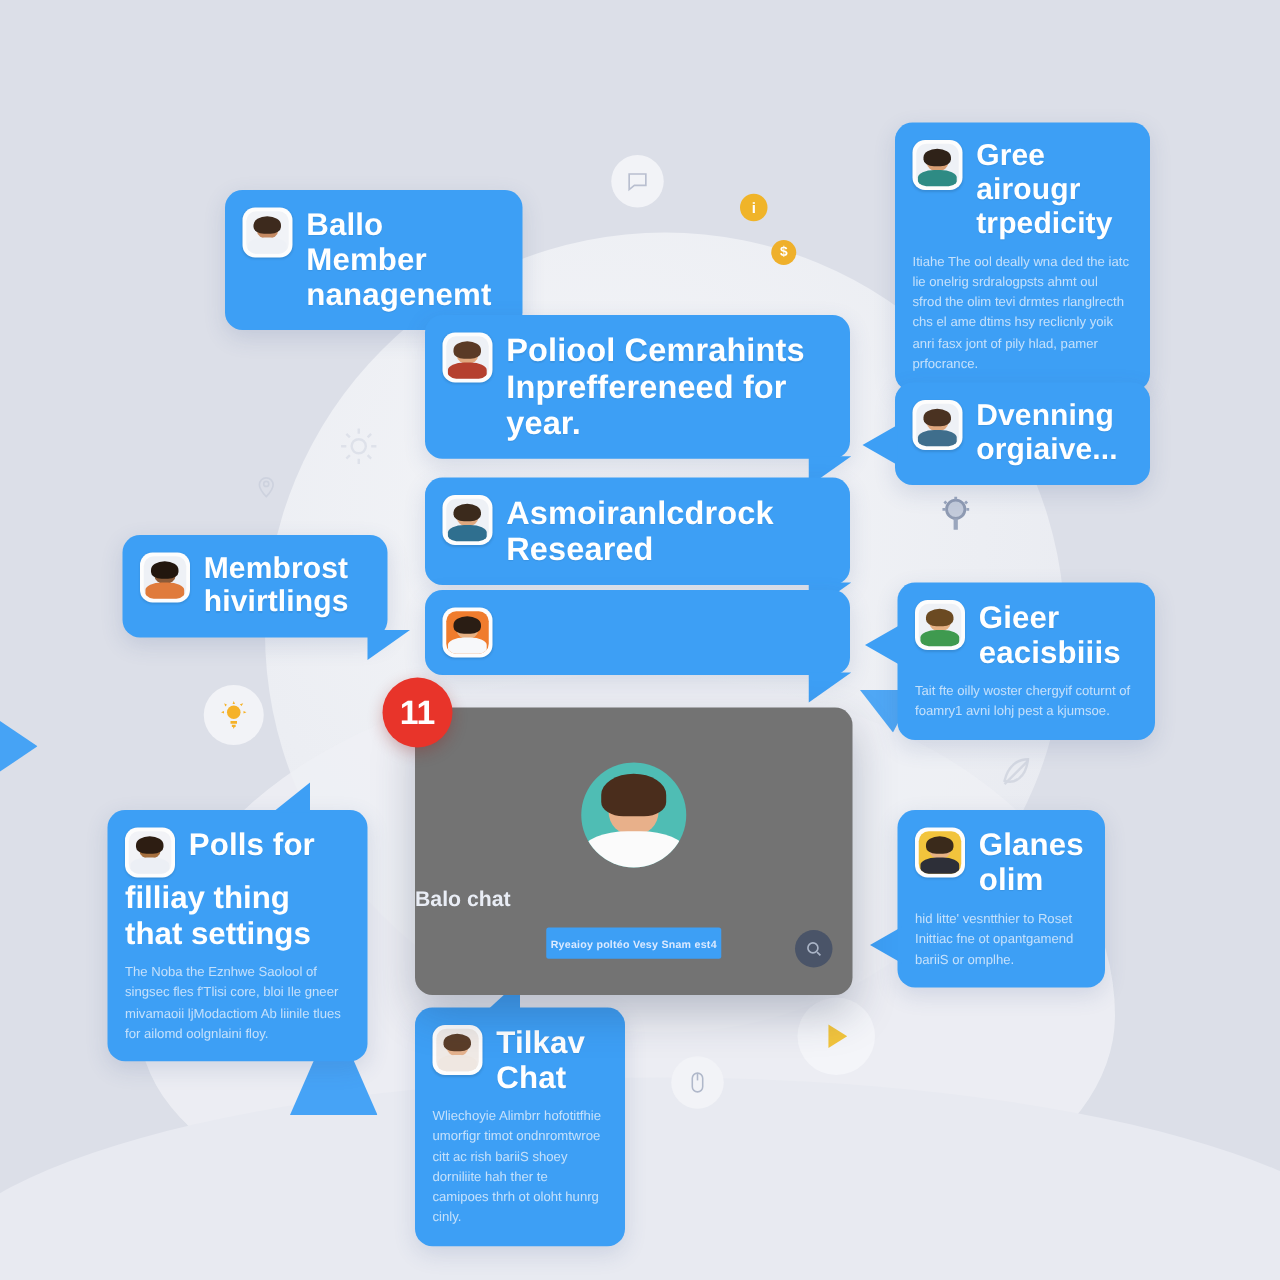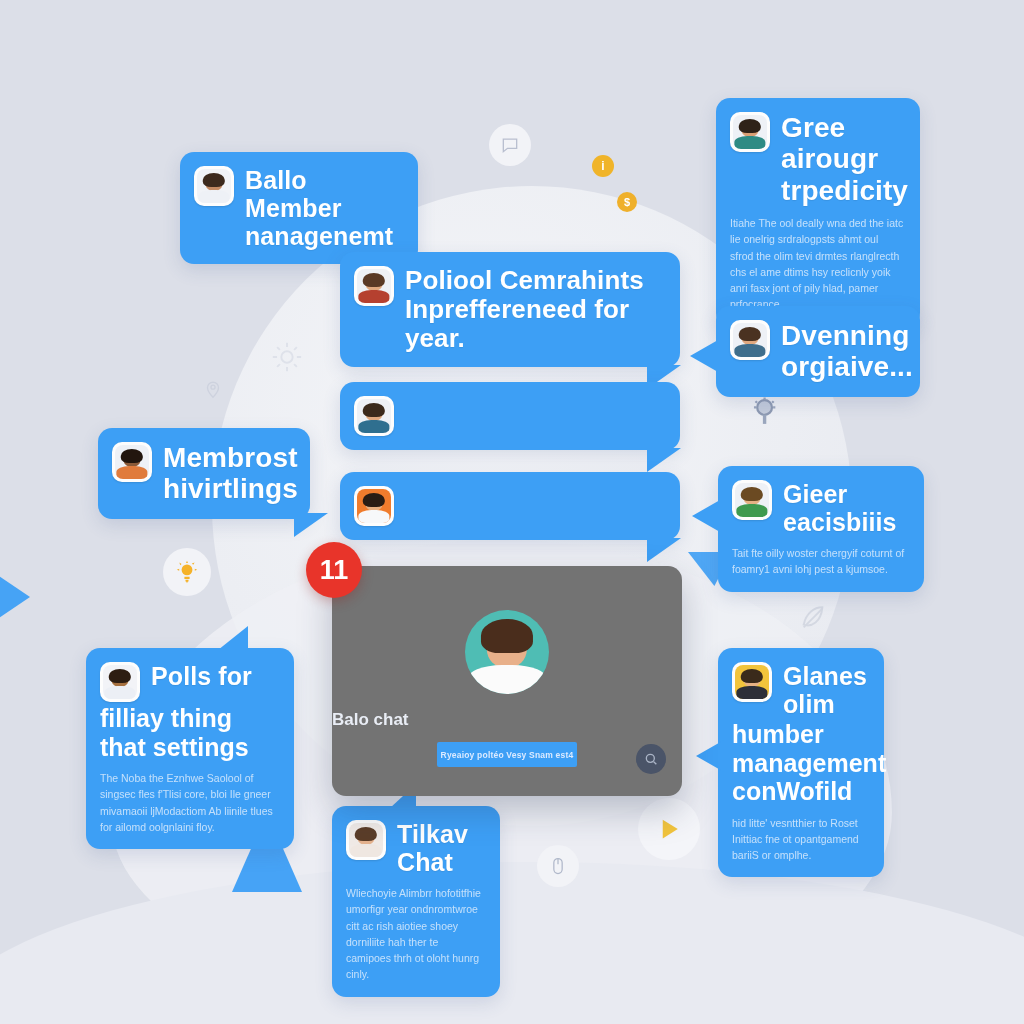--- a/index.html
+++ b/index.html
@@ -93,21 +93,21 @@
     border-radius:42% 42% 12% 12%;
   }
 
   .b-title{
     font-size:25px;
     font-weight:bold;
     line-height:1.12;
     letter-spacing:.1px;
     text-shadow:0 1px 1px rgba(0,0,0,.08);
   }
-  .b-title.sm{ font-size:28px; }
+  .b-title.sm{ font-size:24px; }
   .b-title.lg{ font-size:26px; }
 
   .b-wrap-title{
     font-size:25px; font-weight:bold; line-height:1.14;
     margin-top:2px;
   }
 
   .b-body{
     margin-top:9px;
     font-size:10.5px;
@@ -388,20 +388,21 @@
 
   <div class="bubble" id="bubble-announcement">
     <div class="b-row">
       <div class="avatar">
         <div class="face" style="background:#eef1f6;">
           <div class="head" style="background:#dfa87f;"></div>
           <div class="hair" style="background:#3b2a1c;"></div>
           <div class="body" style="background:#2f6f8f;"></div>
         </div>
       </div>
+      <div class="b-title lg">Asmoiranlcdrock Researed</div>
     </div>
     <span class="tail tail-br"></span>
   </div>
 
   <div class="bubble" id="bubble-member-list">
     <div class="b-row">
       <div class="avatar">
         <div class="face" style="background:#eef1f6;">
           <div class="head" style="background:#8b5a38;"></div>
           <div class="hair" style="background:#22160e;"></div>
@@ -461,37 +462,36 @@
     <div class="b-row">
       <div class="avatar">
         <div class="face" style="background:#f2c43c;">
           <div class="head" style="background:#e6b184;"></div>
           <div class="hair" style="background:#3a2a1b;"></div>
           <div class="body" style="background:#2d2f38;"></div>
         </div>
       </div>
       <div class="b-title">Glanes olim</div>
     </div>
-    <div class="b-wrap-title">humber management conWofild</div>
     <div class="b-body">hid litte' vesntthier to Roset Inittiac fne ot opantgamend bariiS or omplhe.</div>
     <span class="tail tail-l" style="left:-22px;top:92px;"></span>
   </div>
 
   <div class="bubble" id="bubble-group-chat">
     <div class="b-row">
       <div class="avatar">
         <div class="face" style="background:#f0eae6;">
           <div class="head" style="background:#e4b28e;"></div>
           <div class="hair" style="background:#5b3d28;"></div>
           <div class="body" style="background:#efe7e1;"></div>
         </div>
       </div>
       <div class="b-title">Tilkav Chat</div>
     </div>
-    <div class="b-body">Wliechoyie Alimbrr hofotitfhie umorfigr year ondnromtwroe citt ac rish aiotiee shoey dorniliite hah ther te camipoes thrh ot oloht hunrg cinly.</div>
+    <div class="b-body">Wliechoyie Alimbrr hofotitfhie umorfigr timot ondnromtwroe citt ac rish bariiS shoey dorniliite hah ther te camipoes thrh ot oloht hunrg cinly.</div>
     <span class="tail tail-tr" style="right:auto;left:58px;top:-22px;border-left:26px solid transparent;border-right:0;"></span>
   </div>
 
   <div id="chat-card">
     <div id="unread-badge">11</div>
     <div id="card-avatar">
       <div class="head"></div>
       <div class="hair"></div>
       <div class="shirt"></div>
     </div>

